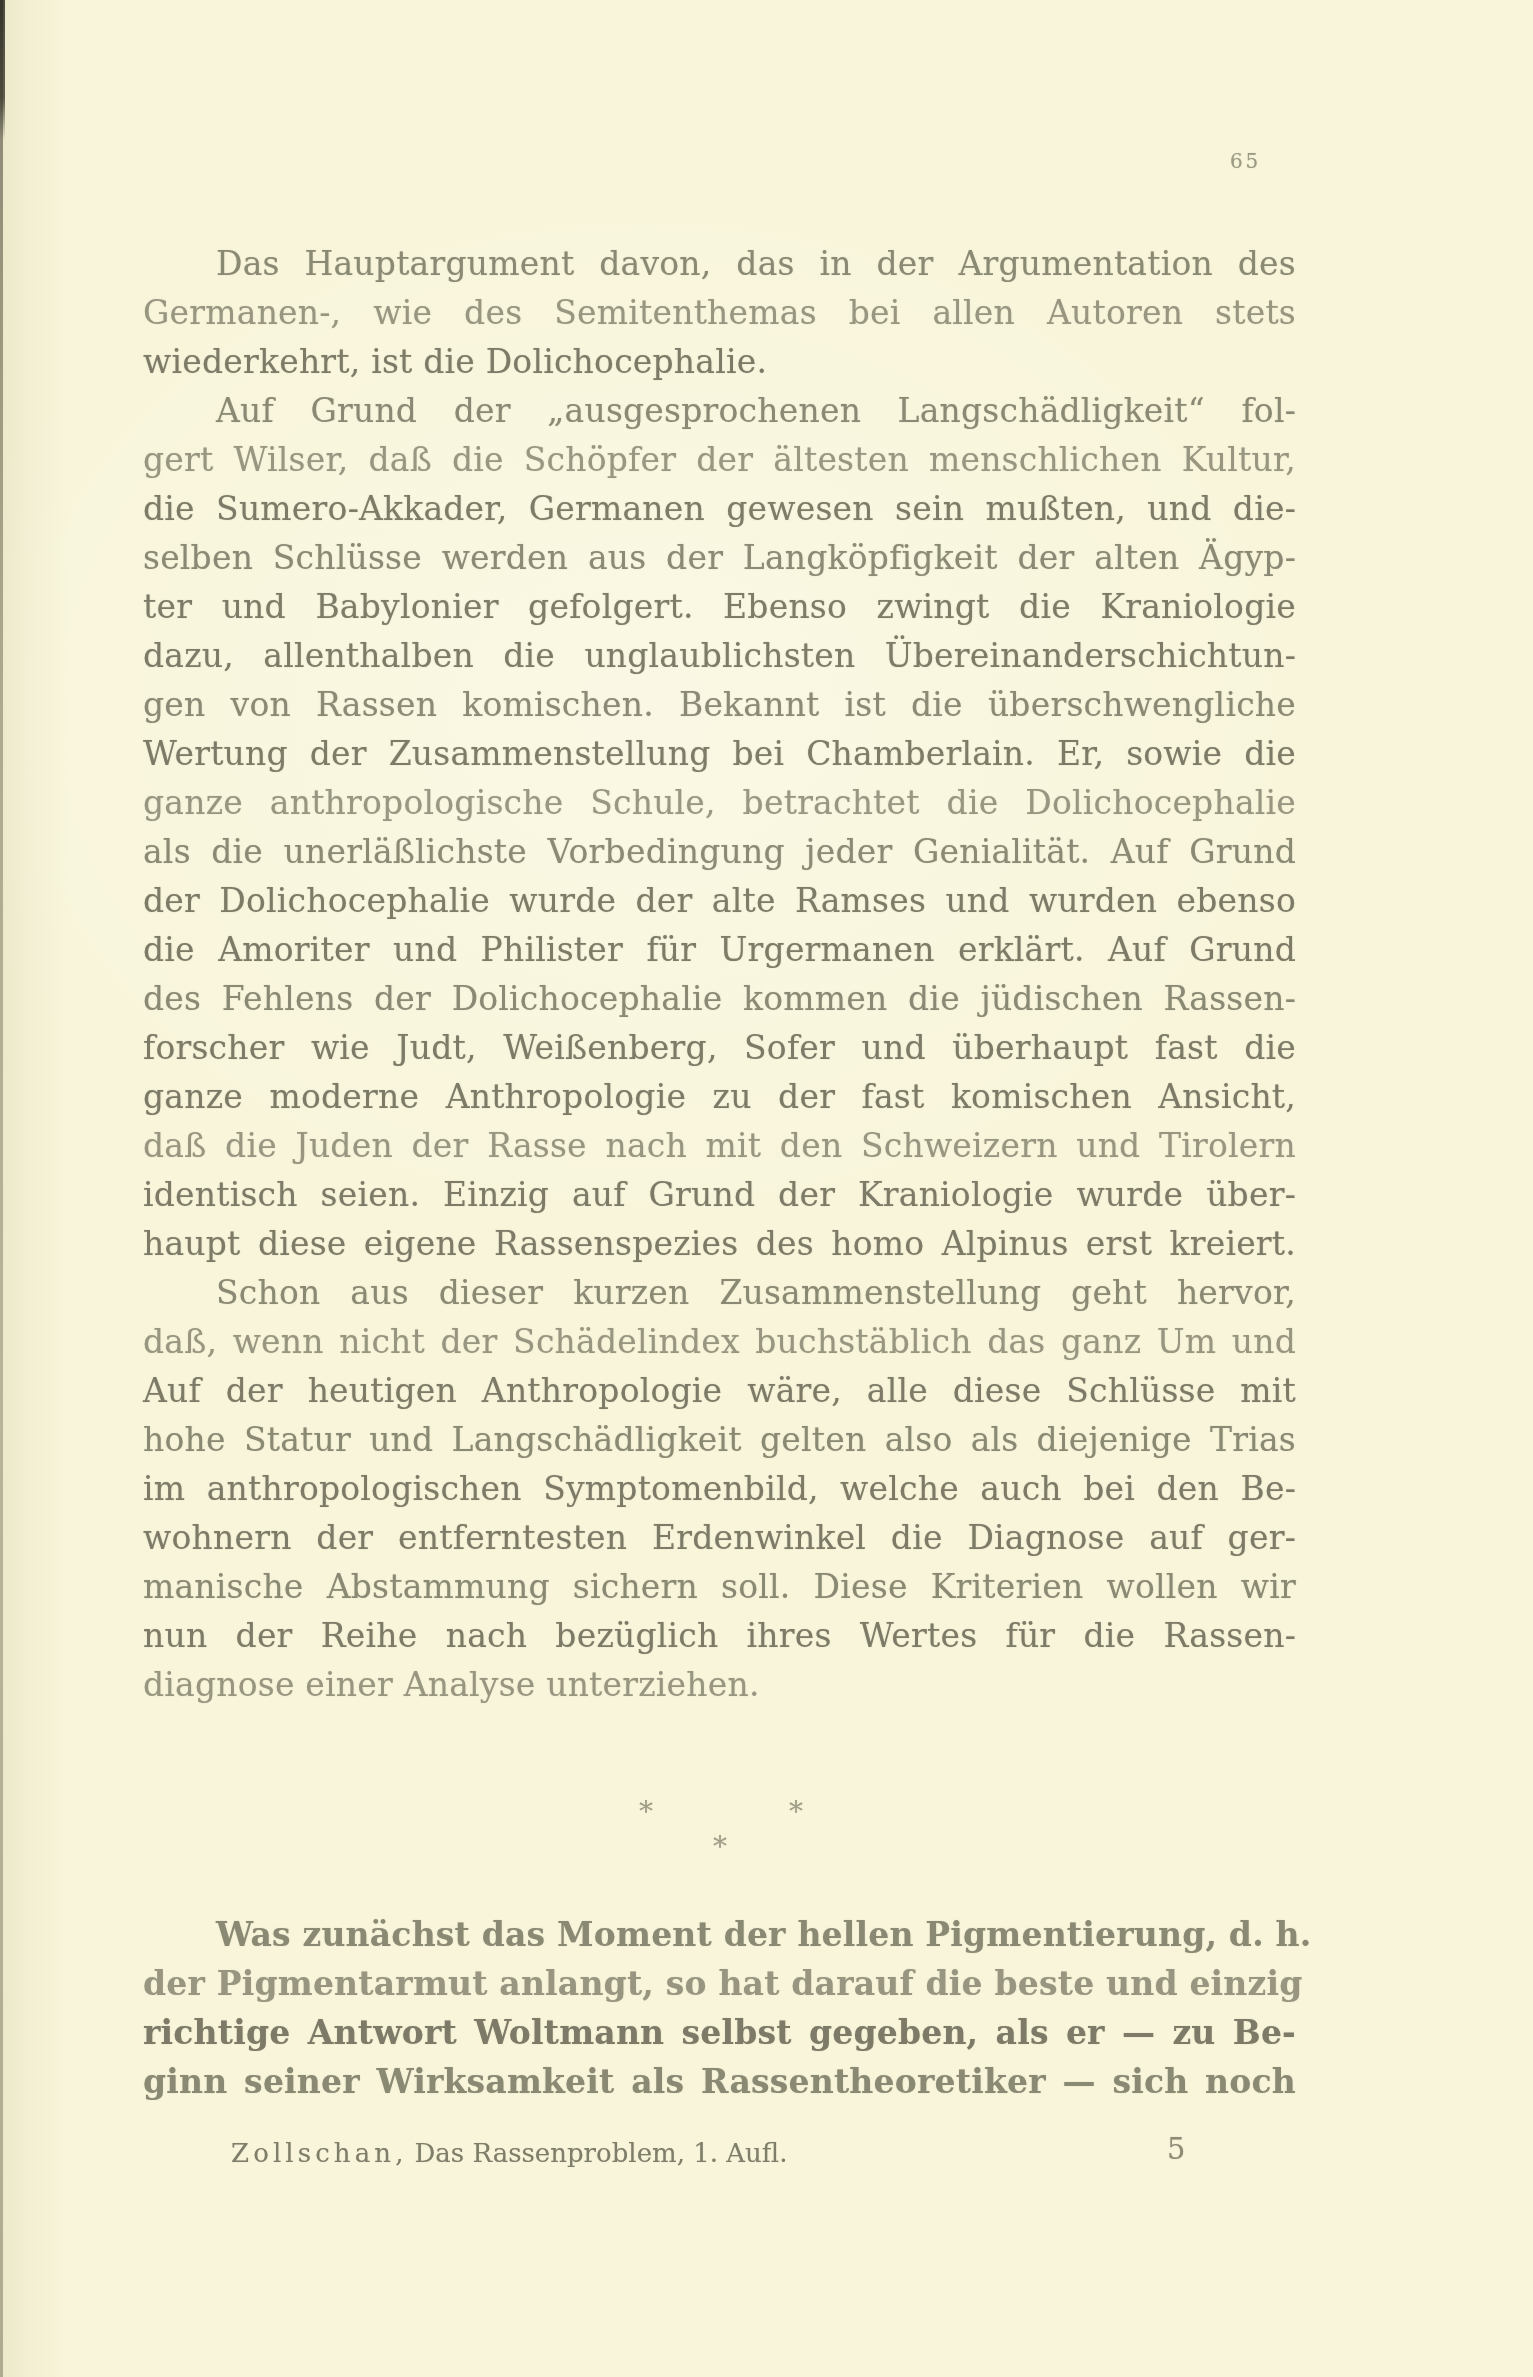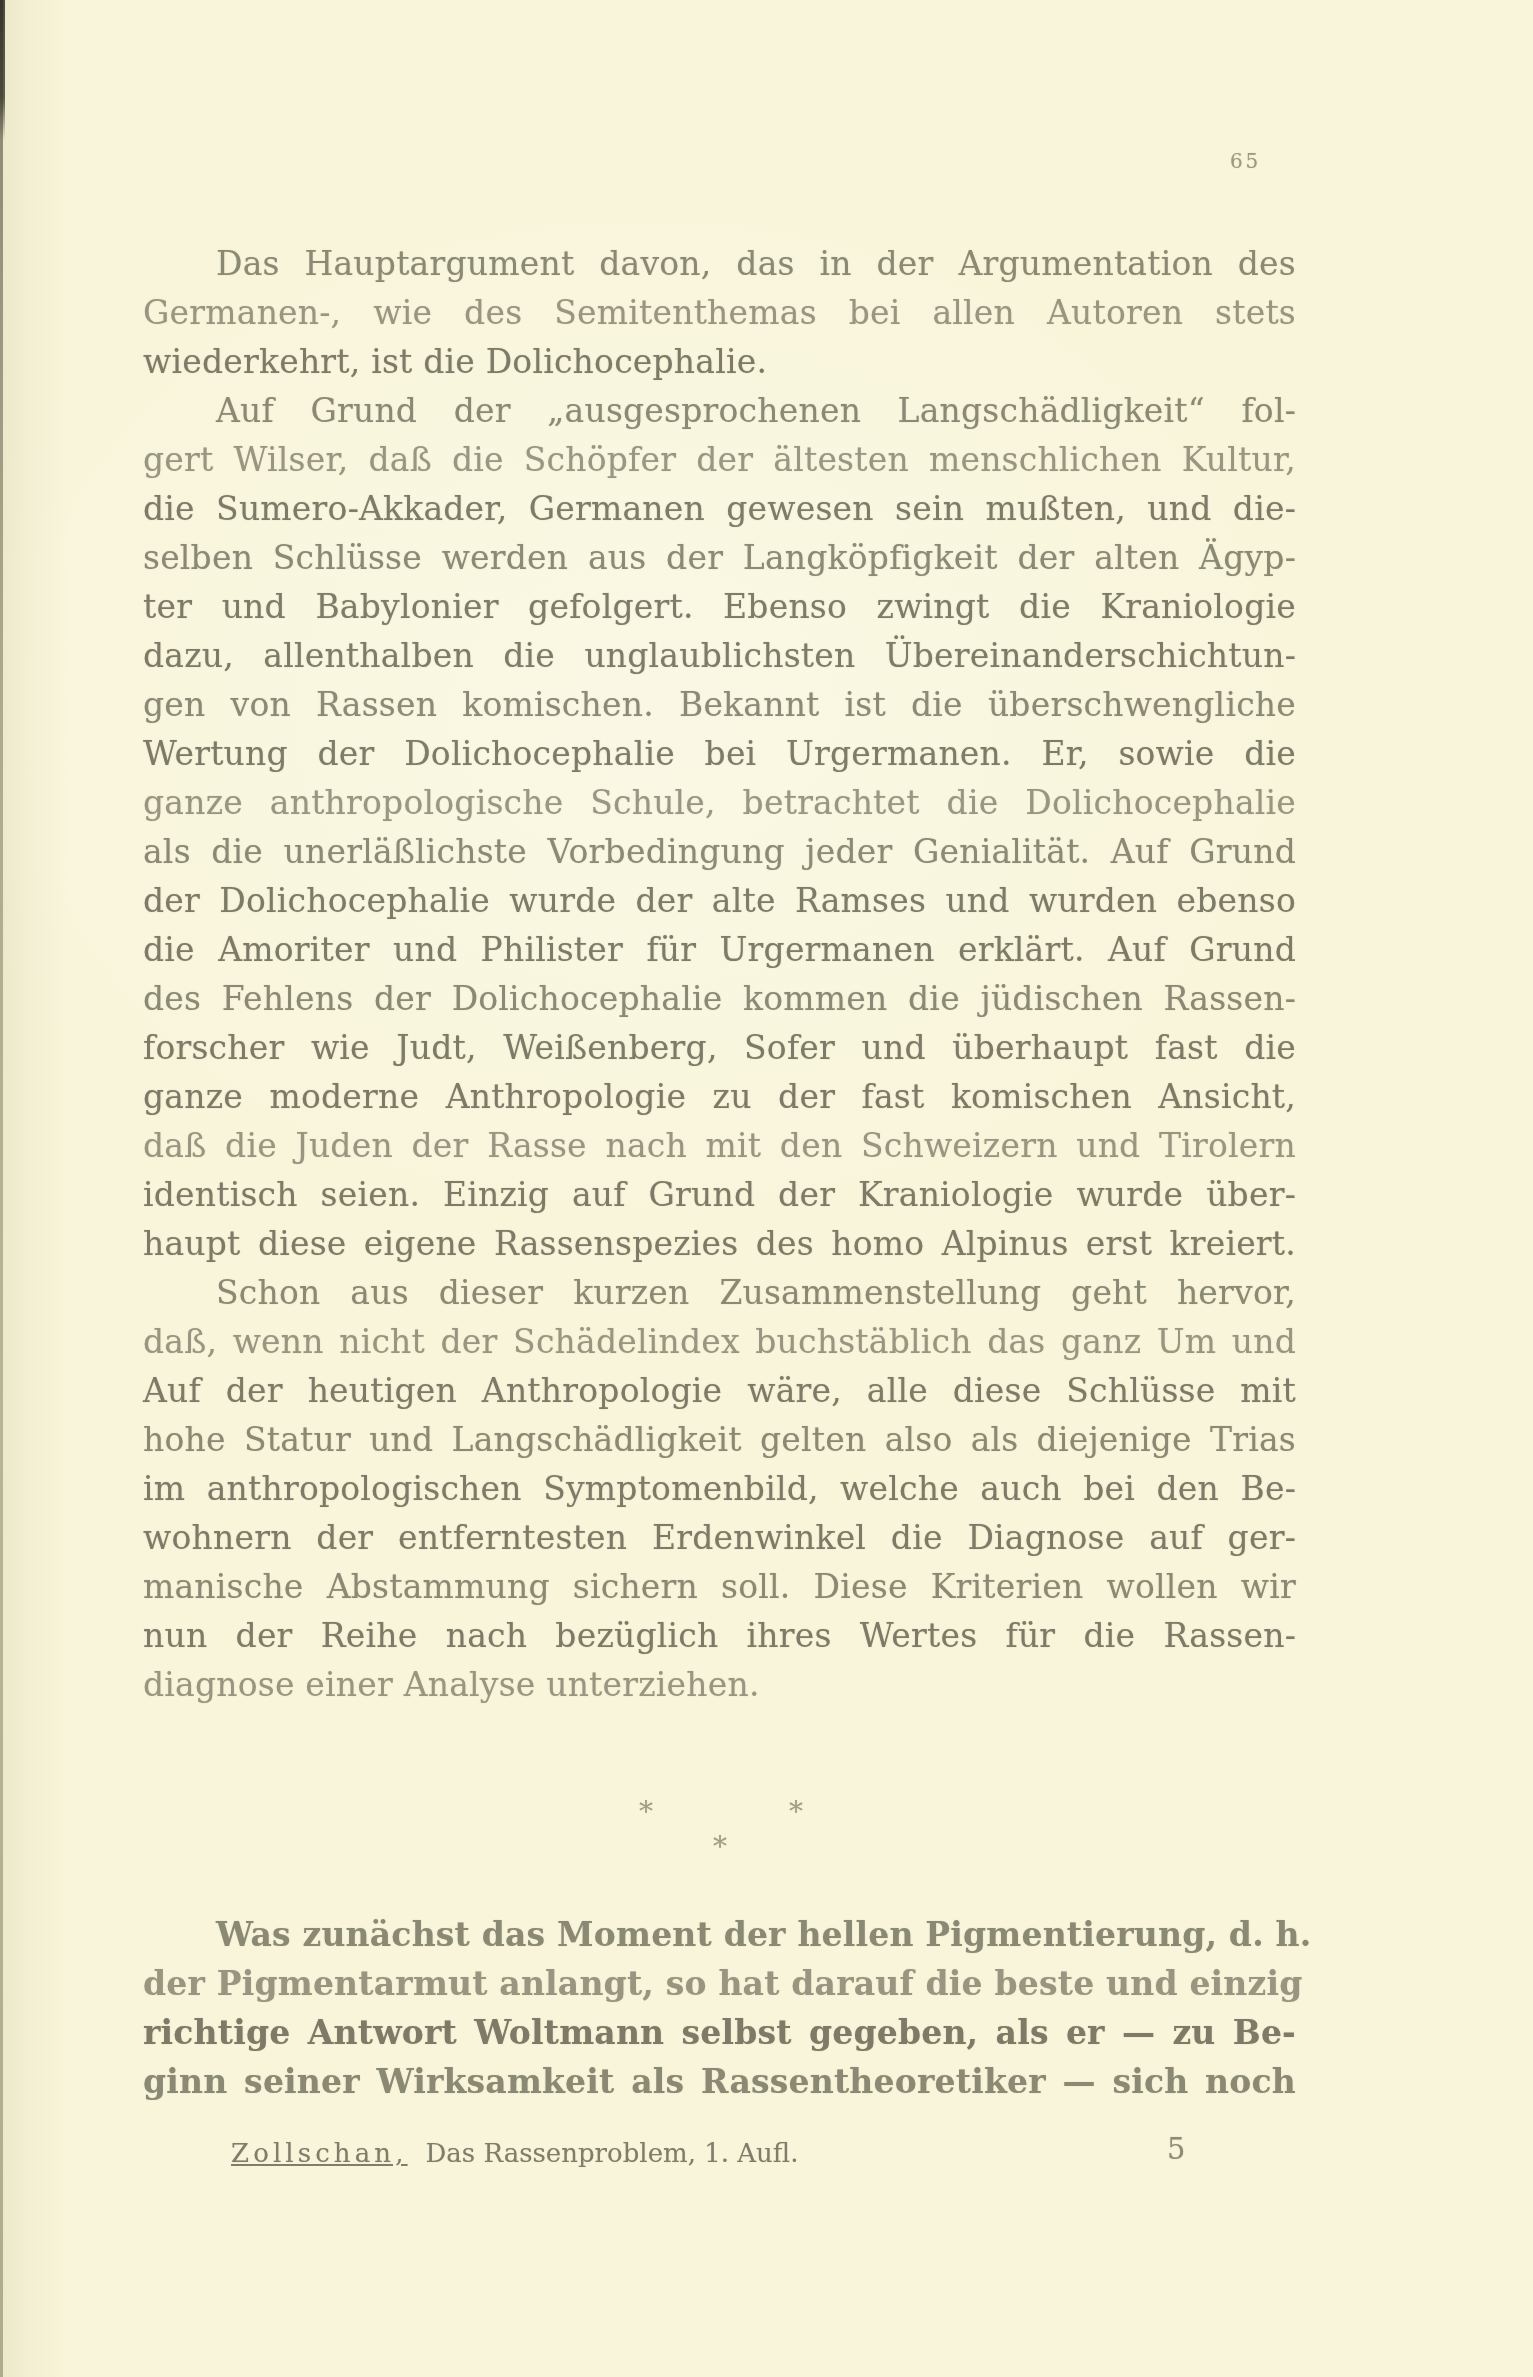--- a/index.html
+++ b/index.html
@@ -59,21 +59,21 @@
     font-size:20px;letter-spacing:2.9px;opacity:.68;
     filter:blur(0.3px);text-shadow:0 0 1.2px rgba(111,110,90,.45);
   }
   
   .footer{
     position:absolute;left:231px;top:2138px;
     font-size:26px;opacity:.85;color:#6b6a57;
     filter:blur(0.2px);text-shadow:0 0 0.9px rgba(111,110,90,.4);
     white-space:nowrap;
   }
-  .footer .author{letter-spacing:4.1px;margin-right:18px;text-decoration:underline;}
+  .footer .author{letter-spacing:4.1px;margin-right:7px;}
   .signature{
     position:absolute;left:1167px;top:2132px;
     font-size:29px;opacity:.8;color:#73715d;
     filter:blur(0.2px);text-shadow:0 0 1.2px rgba(111,110,90,.4);
   }
 </style>
 </head>
 <body>
 
 <div class="page">
@@ -90,21 +90,21 @@
         <div class="line final">wiederkehrt, ist die Dolichocephalie.</div>
       </div>
       <div class="para">
         <div class="line indent">Auf Grund der „ausgesprochenen Langschädligkeit“ fol-</div>
         <div class="line">gert Wilser, daß die Schöpfer der ältesten menschlichen Kultur,</div>
         <div class="line">die Sumero-Akkader, Germanen gewesen sein mußten, und die-</div>
         <div class="line">selben Schlüsse werden aus der Langköpfigkeit der alten Ägyp-</div>
         <div class="line">ter und Babylonier gefolgert. Ebenso zwingt die Kraniologie</div>
         <div class="line">dazu, allenthalben die unglaublichsten Übereinanderschichtun-</div>
         <div class="line">gen von Rassen komischen. Bekannt ist die überschwengliche</div>
-        <div class="line">Wertung der Dolichocephalie bei Urgermanen. Er, sowie die</div>
+        <div class="line">Wertung der Zusammenstellung bei Chamberlain. Er, sowie die</div>
         <div class="line">ganze anthropologische Schule, betrachtet die Dolichocephalie</div>
         <div class="line">als die unerläßlichste Vorbedingung jeder Genialität. Auf Grund</div>
         <div class="line">der Dolichocephalie wurde der alte Ramses und wurden ebenso</div>
         <div class="line">die Amoriter und Philister für Urgermanen erklärt. Auf Grund</div>
         <div class="line">des Fehlens der Dolichocephalie kommen die jüdischen Rassen-</div>
         <div class="line">forscher wie Judt, Weißenberg, Sofer und überhaupt fast die</div>
         <div class="line">ganze moderne Anthropologie zu der fast komischen Ansicht,</div>
         <div class="line">daß die Juden der Rasse nach mit den Schweizern und Tirolern</div>
         <div class="line">identisch seien. Einzig auf Grund der Kraniologie wurde über-</div>
         <div class="line">haupt diese eigene Rassenspezies des homo Alpinus erst kreiert.</div>

